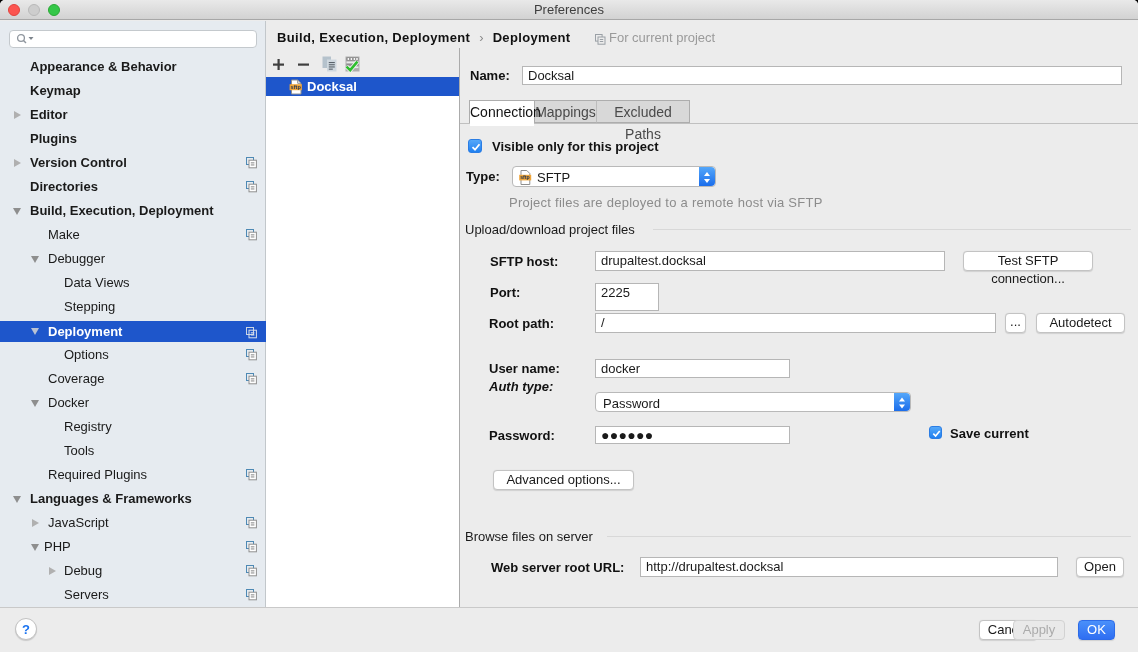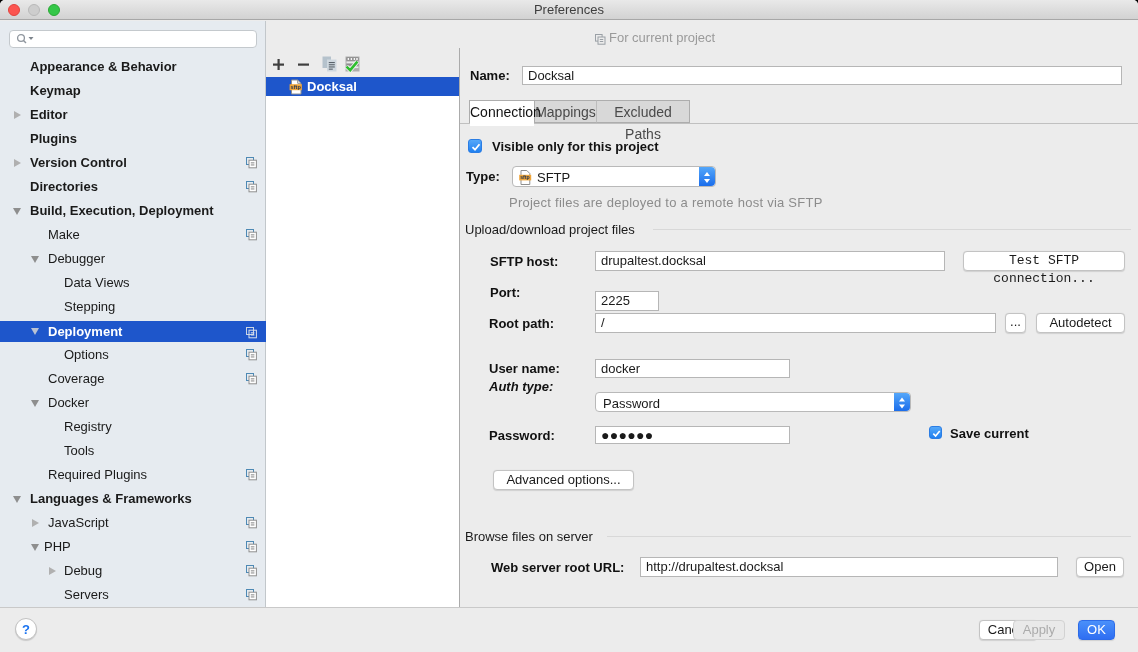--- a/index.html
+++ b/index.html
@@ -224,20 +224,21 @@
         <div class="txt" style="left:64px;">Servers</div>
         <svg class="shicon" width="11" height="12" viewBox="0 0 11 12">
           <rect x="0.5" y="0.5" width="7" height="7" fill="#E6EBF0" stroke="#4e89b4"></rect>
           <rect x="3" y="3.2" width="7.4" height="7.6" fill="#fff" stroke="#8f8f8f"></rect>
           <rect x="4.8" y="5.3" width="3.6" height="1.1" fill="#8f8f8f"></rect>
           <rect x="4.8" y="7.4" width="3.6" height="1.1" fill="#8f8f8f"></rect>
         </svg>
       </div>
     </div>
 
+  <div class="crumbs">Build, Execution, Deployment<span class="sep">›</span>Deployment</div>
   <svg class="abs" width="11" height="11" style="left:595px;top:34px" viewBox="0 0 11 11">
     <rect x="0.5" y="0.5" width="6.6" height="6.6" fill="none" stroke="#9aa0a6"></rect>
     <rect x="3" y="3" width="7" height="7.2" fill="#ececec" stroke="#9aa0a6"></rect>
     <rect x="4.8" y="5" width="3.4" height="1" fill="#9aa0a6"></rect>
     <rect x="4.8" y="7" width="3.4" height="1" fill="#9aa0a6"></rect>
   </svg>
   <div class="fcp">For current project</div>
 
   <svg class="abs" width="11" height="11" style="left:273px;top:59px" viewBox="0 0 11 11">
     <rect x="4.5" y="0" width="2.2" height="11" fill="#3f3f3f"></rect>
@@ -308,24 +309,24 @@
     </svg>
     <div style="position:absolute;left:24px;top:2px;line-height:17px;">SFTP</div>
   </div>
   <div class="sect" style="left:509px;top:195px;color:#8c8c8c;letter-spacing:0.25px;">Project files are deployed to a remote host via SFTP</div>
 
   <div class="sect" style="left:465px;top:222px;">Upload/download project files</div>
   <div class="rule" style="left:653px;top:229px;width:478px;"></div>
 
   <div class="lbl" style="left:490px;top:254px;">SFTP host:</div>
   <div class="inp" style="left:595px;top:251px;width:350px;height:20px;">drupaltest.docksal</div>
-  <div class="btn" style="left:963px;top:251px;width:162px;height:20px;line-height:18px;font-family:Liberation Mono, monospace;">Test SFTP connection...</div>
+  <div class="btn" style="left:963px;top:251px;width:130px;height:20px;line-height:18px;">Test SFTP connection...</div>
 
   <div class="lbl" style="left:490px;top:285px;">Port:</div>
-  <div class="inp" style="left:595px;top:291px;width:64px;height:20px;">2225</div>
+  <div class="inp" style="left:595px;top:283px;width:64px;height:28px;">2225</div>
 
   <div class="lbl" style="left:489px;top:316px;">Root path:</div>
   <div class="inp" style="left:595px;top:313px;width:401px;height:20px;">/</div>
   <div class="btn" style="left:1005px;top:313px;width:21px;height:20px;line-height:16px;">...</div>
   <div class="btn" style="left:1036px;top:313px;width:89px;height:20px;line-height:18px;">Autodetect</div>
 
   <div class="lbl" style="left:489px;top:361px;">User name:</div>
   <div class="inp" style="left:595px;top:359px;width:195px;height:19px;">docker</div>
 
   <div class="lbl" style="left:489px;top:379px;font-style:italic;">Auth type:</div>

